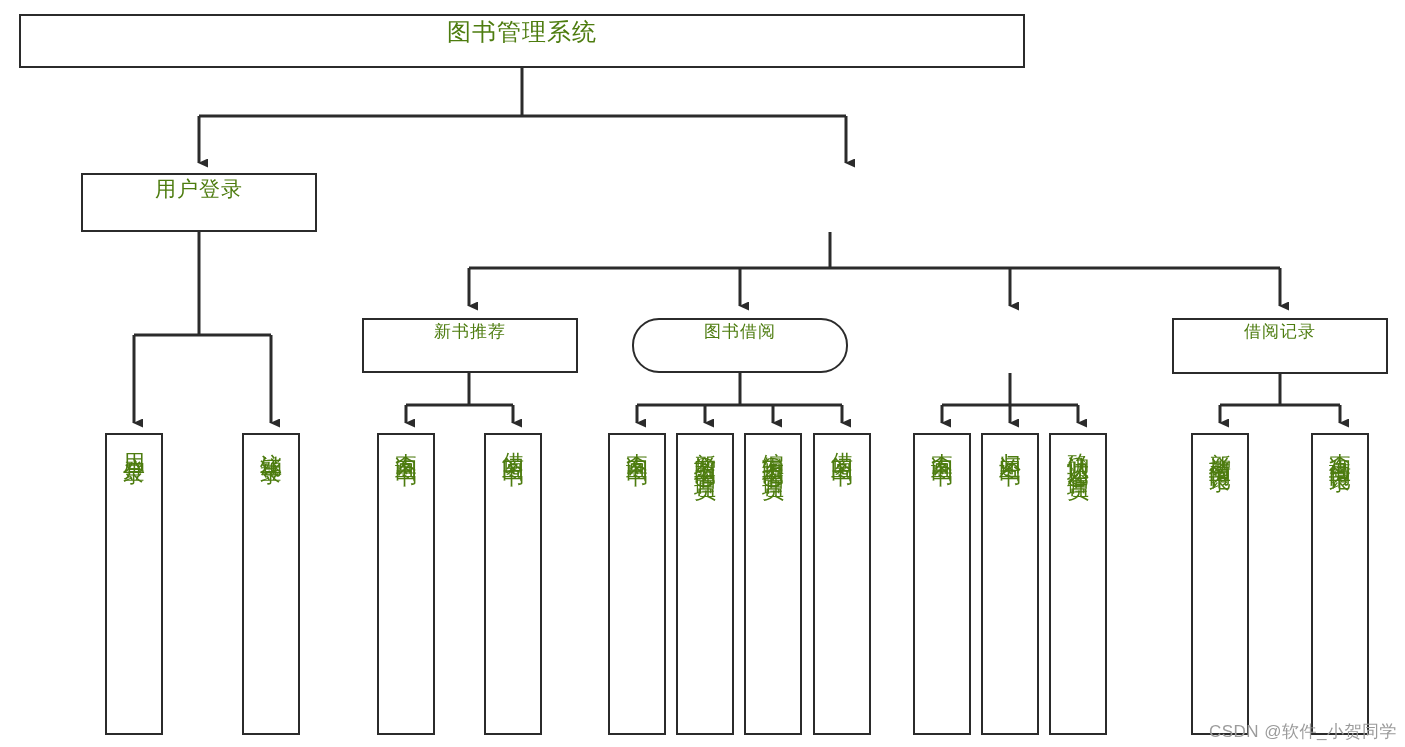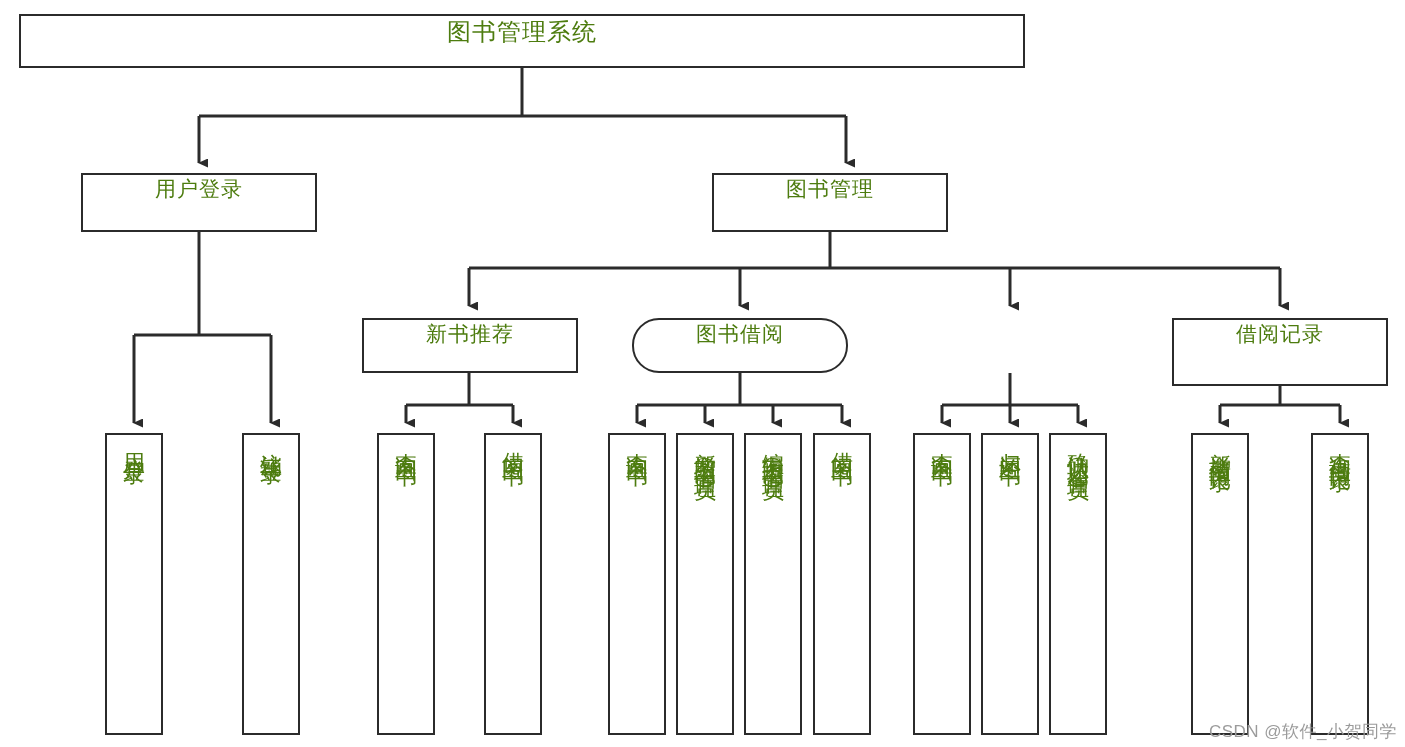--- a/index.html
+++ b/index.html
@@ -39,21 +39,21 @@
   }
   .node.root {
     font-size: 24px;
     letter-spacing: 1px;
   }
   .node.level2 {
     font-size: 21px;
     letter-spacing: 1px;
   }
   .node.level3 {
-    font-size: 21px;
+    font-size: 17px;
     letter-spacing: 1px;
   }
   .node.leaf {
     font-size: 22px;
   }
   .node.leaf .vtext {
     writing-mode: vertical-rl;
     text-orientation: upright;
     letter-spacing: 4px;
     line-height: 1;
@@ -129,31 +129,28 @@
     </g>
   </svg>
 
   <div class="node root" style="left:19px; top:14px; width:1006px; height:54px;">
     <span class="htext">图书管理系统</span>
   </div>
 
   <div class="node level2" style="left:81px; top:173px; width:236px; height:59px;">
     <span class="htext">用户登录</span>
   </div>
-  <div class="node level2" style="left:712px; top:173px; width:236px; height:59px;">
-    <span class="htext">图书管理</span>
-  </div>
 
   <div class="node level3" style="left:362px; top:318px; width:216px; height:55px;">
     <span class="htext">新书推荐</span>
   </div>
   <div class="node level3" style="left:632px; top:318px; width:216px; height:55px;border-radius:27px;">
     <span class="htext">图书借阅</span>
   </div>
-  <div class="node level3" style="left:1172px; top:318px; width:216px; height:68px;">
+  <div class="node level3" style="left:1172px; top:318px; width:216px; height:56px;">
     <span class="htext">借阅记录</span>
   </div>
 
   <div class="node leaf" style="left:105px; top:433px; width:58px; height:302px;">
     <span class="vtext">用户登录</span>
   </div>
   <div class="node leaf" style="left:242px; top:433px; width:58px; height:302px;">
     <span class="vtext">注销登录</span>
   </div>
 

